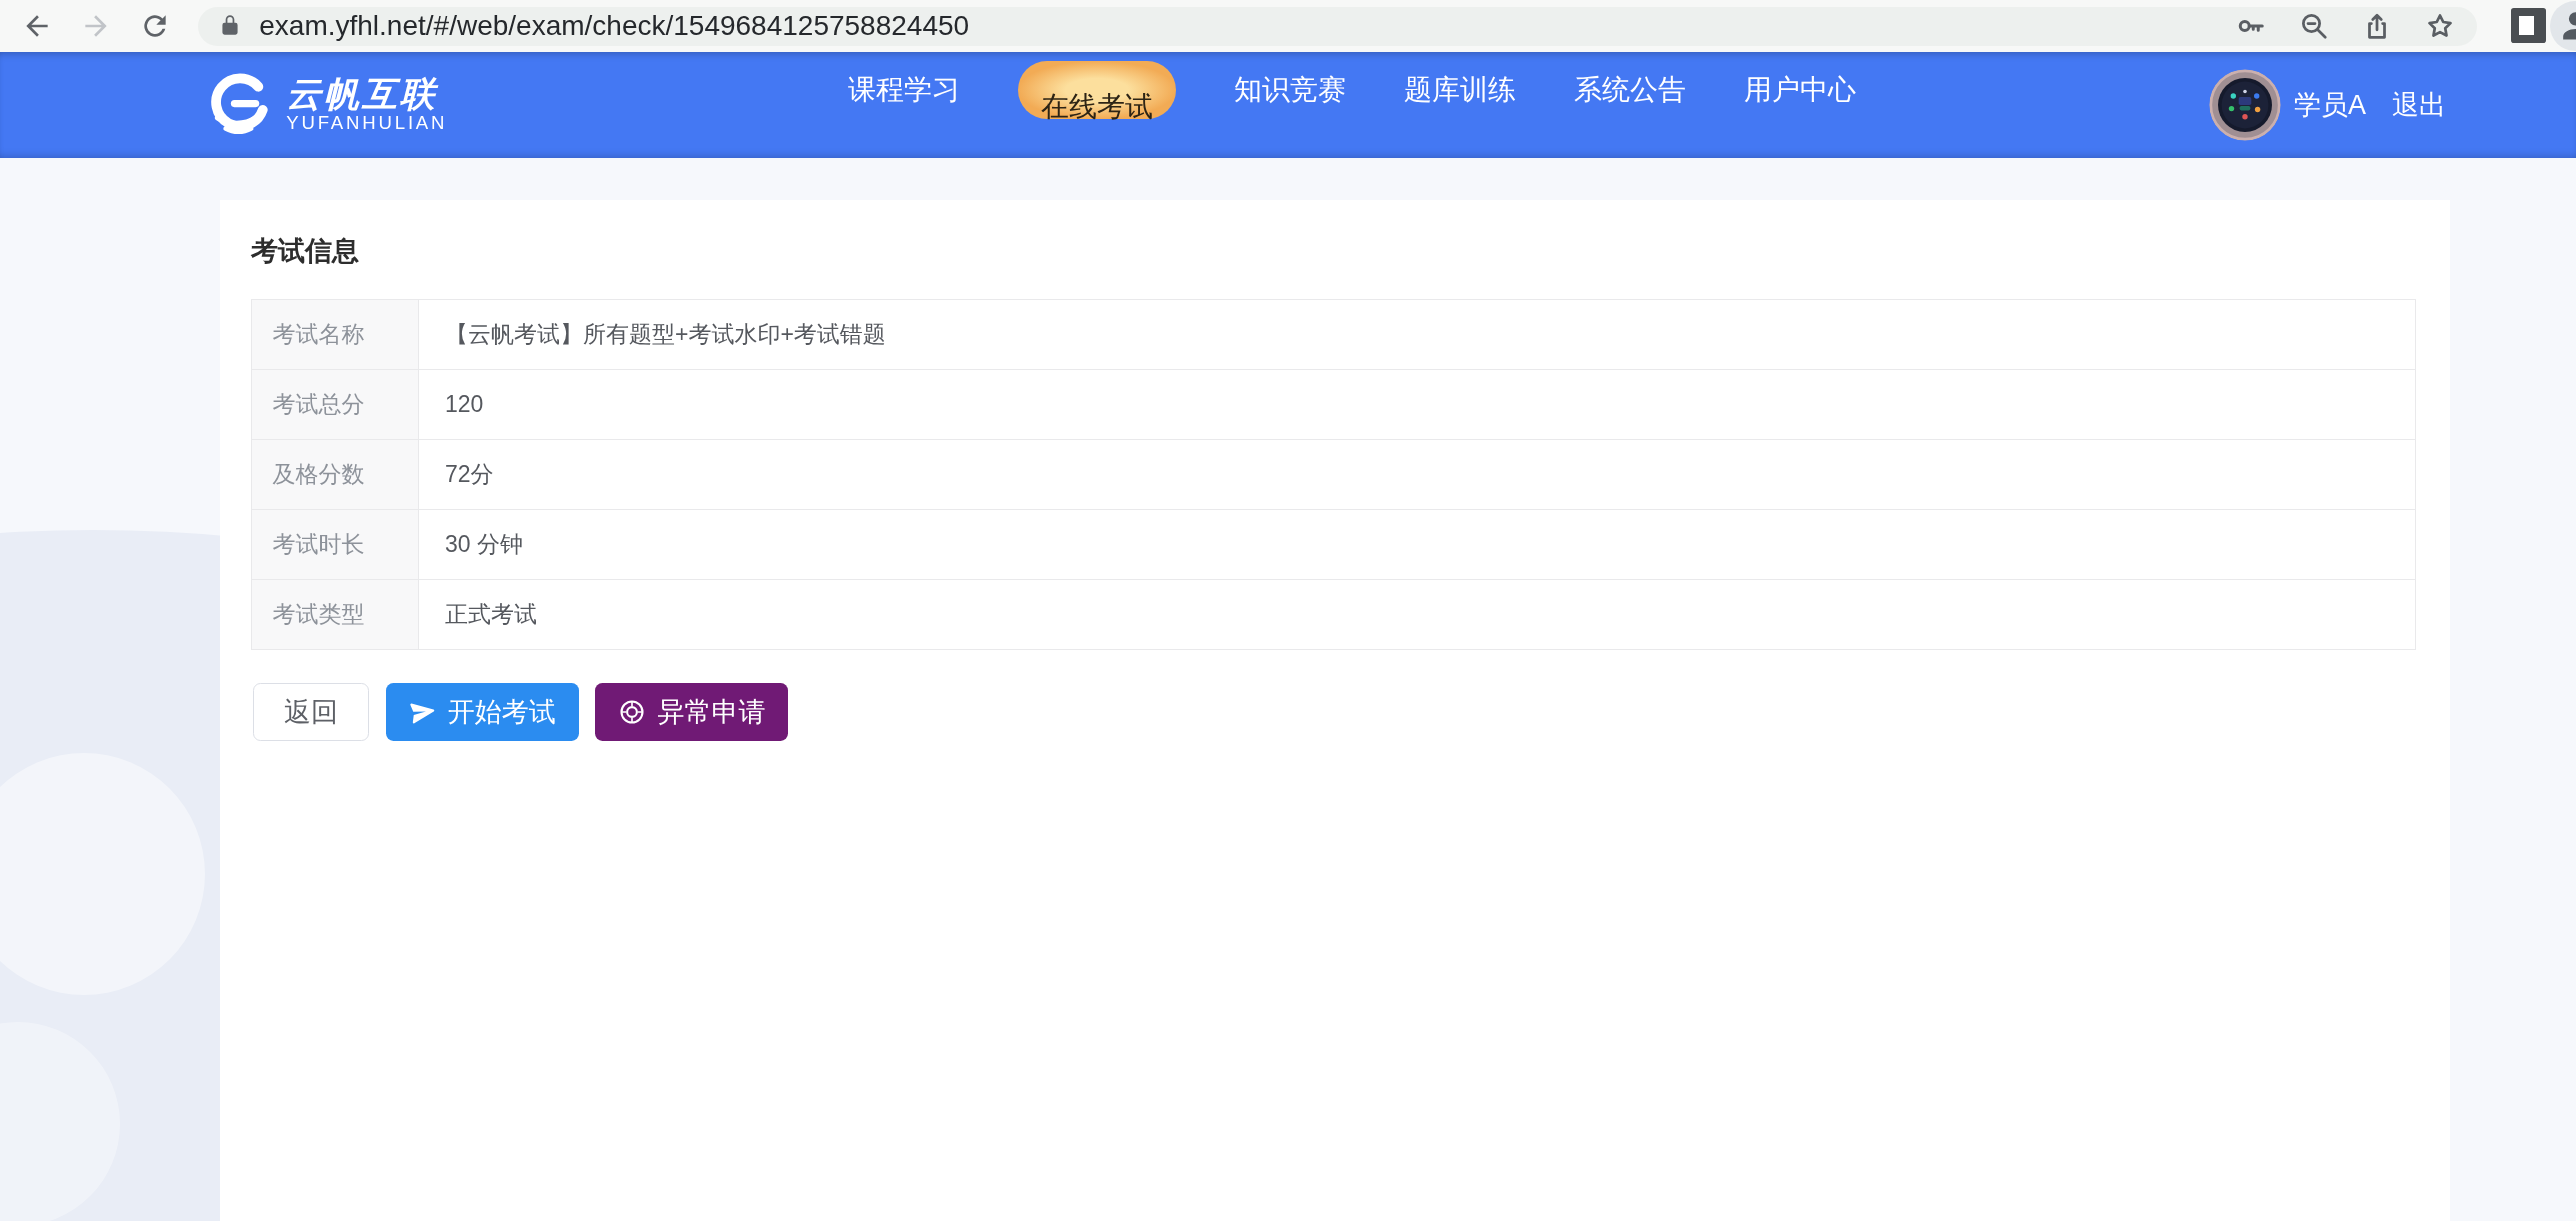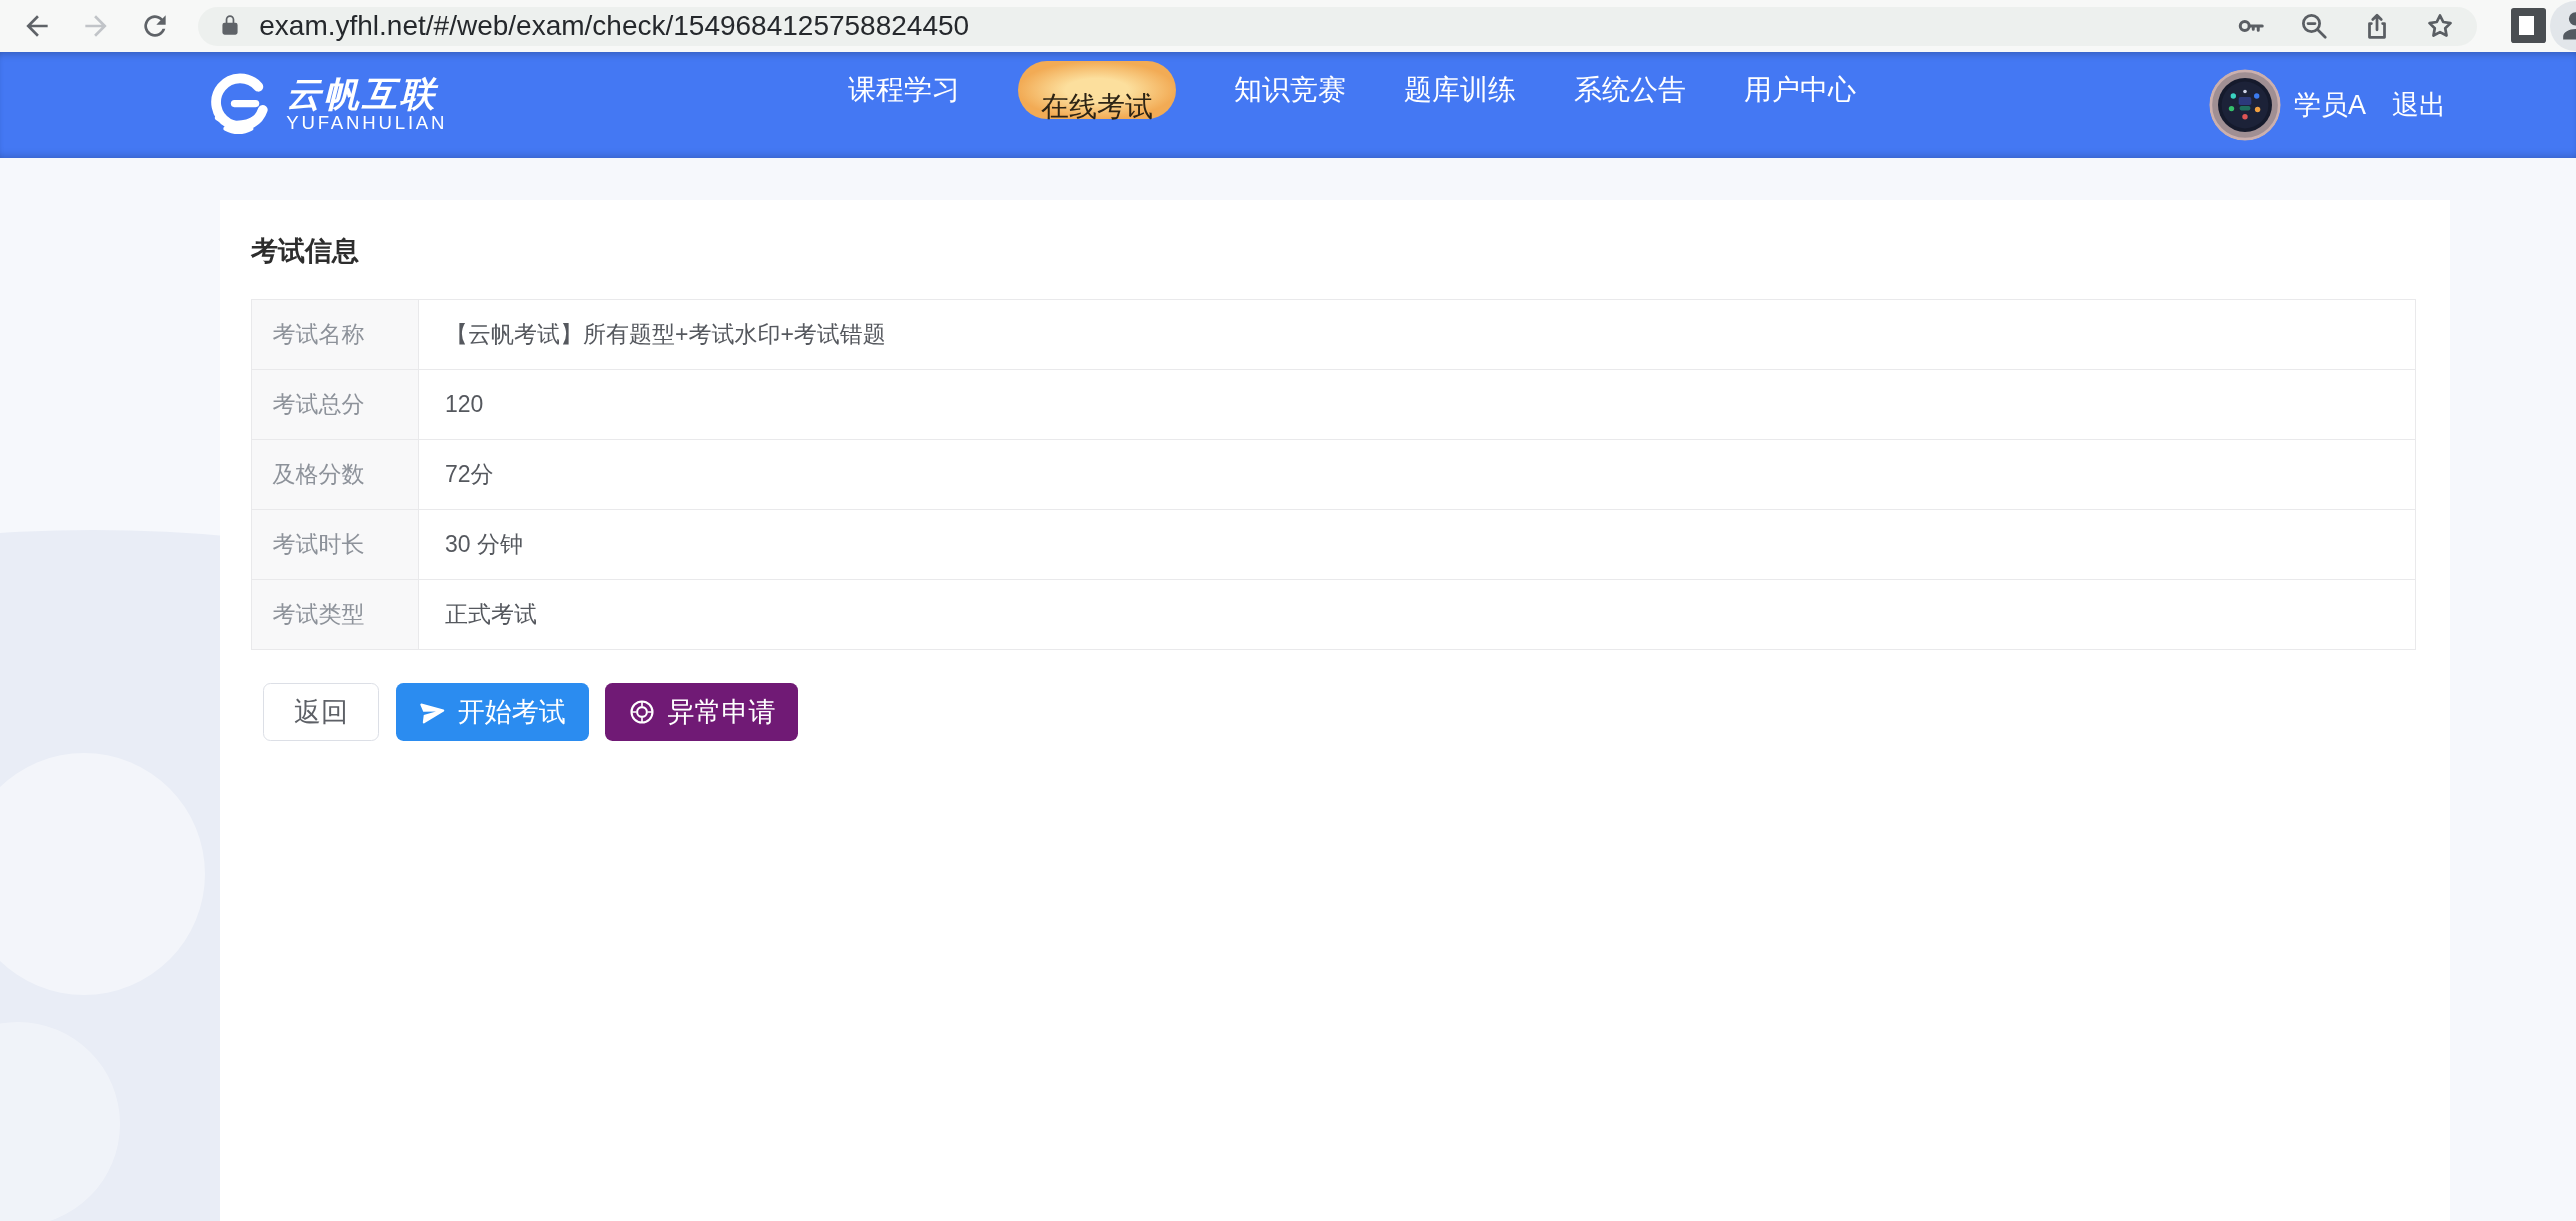--- a/index.html
+++ b/index.html
@@ -53,21 +53,21 @@
                background:rgba(255,255,255,.35); }
   .card { position:absolute; left:220px; top:42px; width:2230px; height:1021px; background:#fff; }
 
   .page-title { position:absolute; left:31px; top:33px; font-size:27px; font-weight:bold; color:#2d2d2d; }
 
   .info-table { position:absolute; left:31px; top:99px; width:2165px; border-collapse:collapse; table-layout:fixed; }
   .info-table td { border:0.9px solid #e9e9eb; height:70px; font-size:23px; vertical-align:middle; }
   .info-table td.lbl { width:167px; background:#f8f8f9; color:#8d929a; padding-left:20.4px; }
   .info-table td.val { color:#55585e; padding-left:26px; }
 
-  .btn-row { position:absolute; left:43px; top:483px; display:flex; gap:16.7px; }
+  .btn-row { position:absolute; left:33px; top:483px; display:flex; gap:16.7px; }
   .btn { height:58px; border-radius:7.4px; display:flex; align-items:center; justify-content:center;
          font-size:27px; cursor:pointer; border:none; white-space:nowrap; }
   .btn svg { width:28px; height:28px; margin-right:11px; }
   .btn-back { width:116px; background:#fff; border:0.9px solid #dcdfe6; color:#5d6066; }
   .btn-start { width:193px; background:#2b8cf0; color:#fff; }
   .btn-abn { width:193px; background:#701a75; color:#fff; }
 </style>
 </head>
 <body>
 

